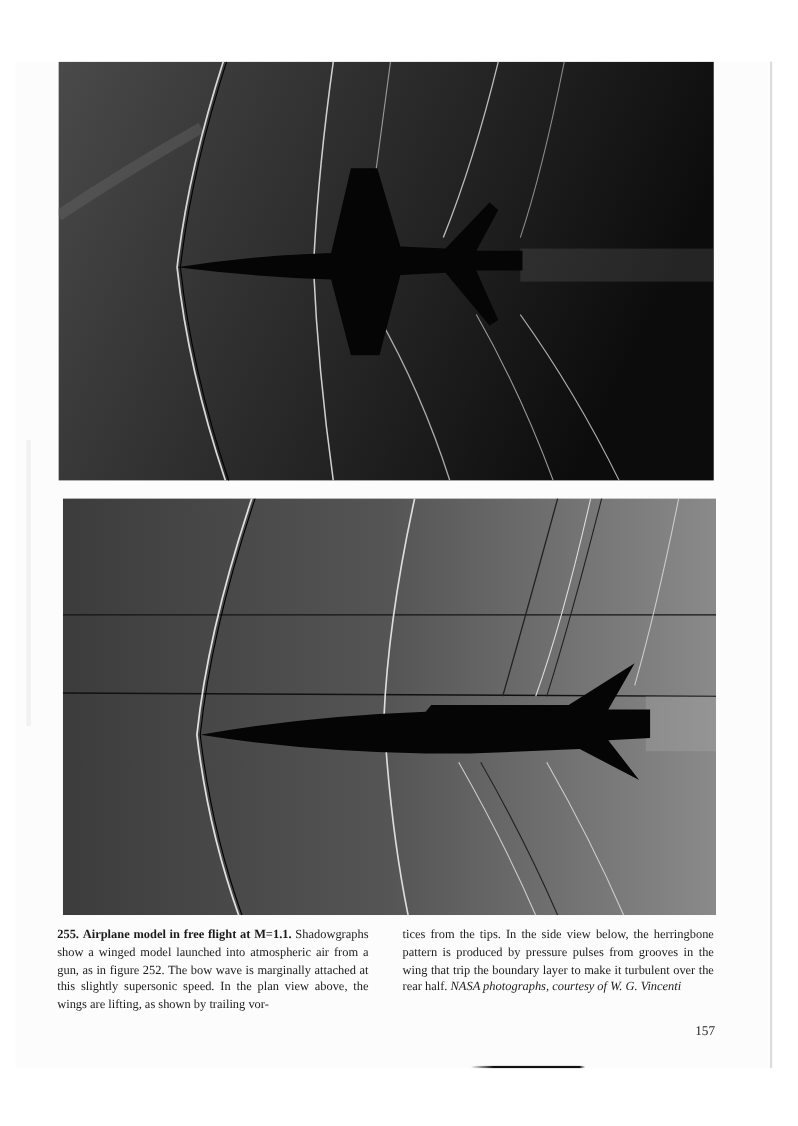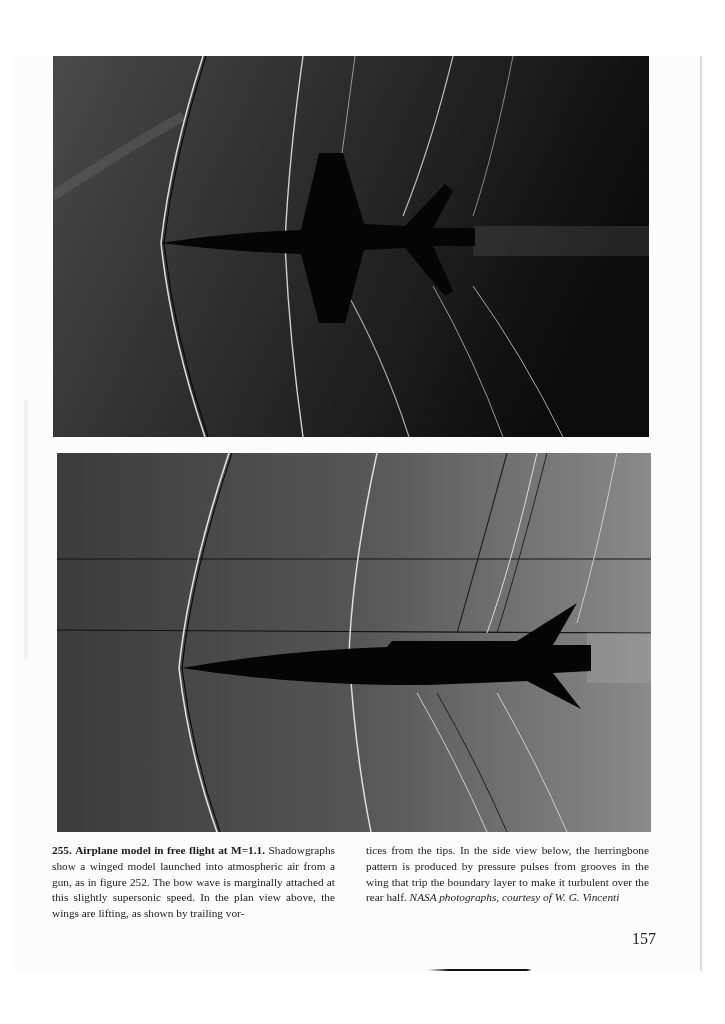--- a/index.html
+++ b/index.html
@@ -26,21 +26,21 @@
     position: absolute; top: 843px; width: 283px;
     font-family: "Liberation Serif", "DejaVu Serif", serif;
     font-size: 11.3px; line-height: 15.8px; color: #1a1a1a;
     text-align: justify; hyphens: manual;
   }
   #caption-left { left: 41px; margin-left: 11px; }
   #caption-right { left: 366px; }
   .fig-num, .fig-title { font-weight: bold; }
   .credit { font-style: italic; margin-top: 48px; }
   .page-num {
-    position: absolute; left: 632px; top: 930px; font-size: 16px; color: #222;
+    position: absolute; left: 632px; top: 930px; font-size: 12px; color: #222;
     font-family: "Liberation Serif", "DejaVu Serif", serif;
   }
   .bottom-rule {
     position: absolute; left: 428px; top: 969px; width: 104px; height: 2px;
     background: linear-gradient(to right, rgba(0,0,0,0), #111 20%, #111 95%, rgba(0,0,0,0));
   }
 </style>
 </head>
 <body>
 

